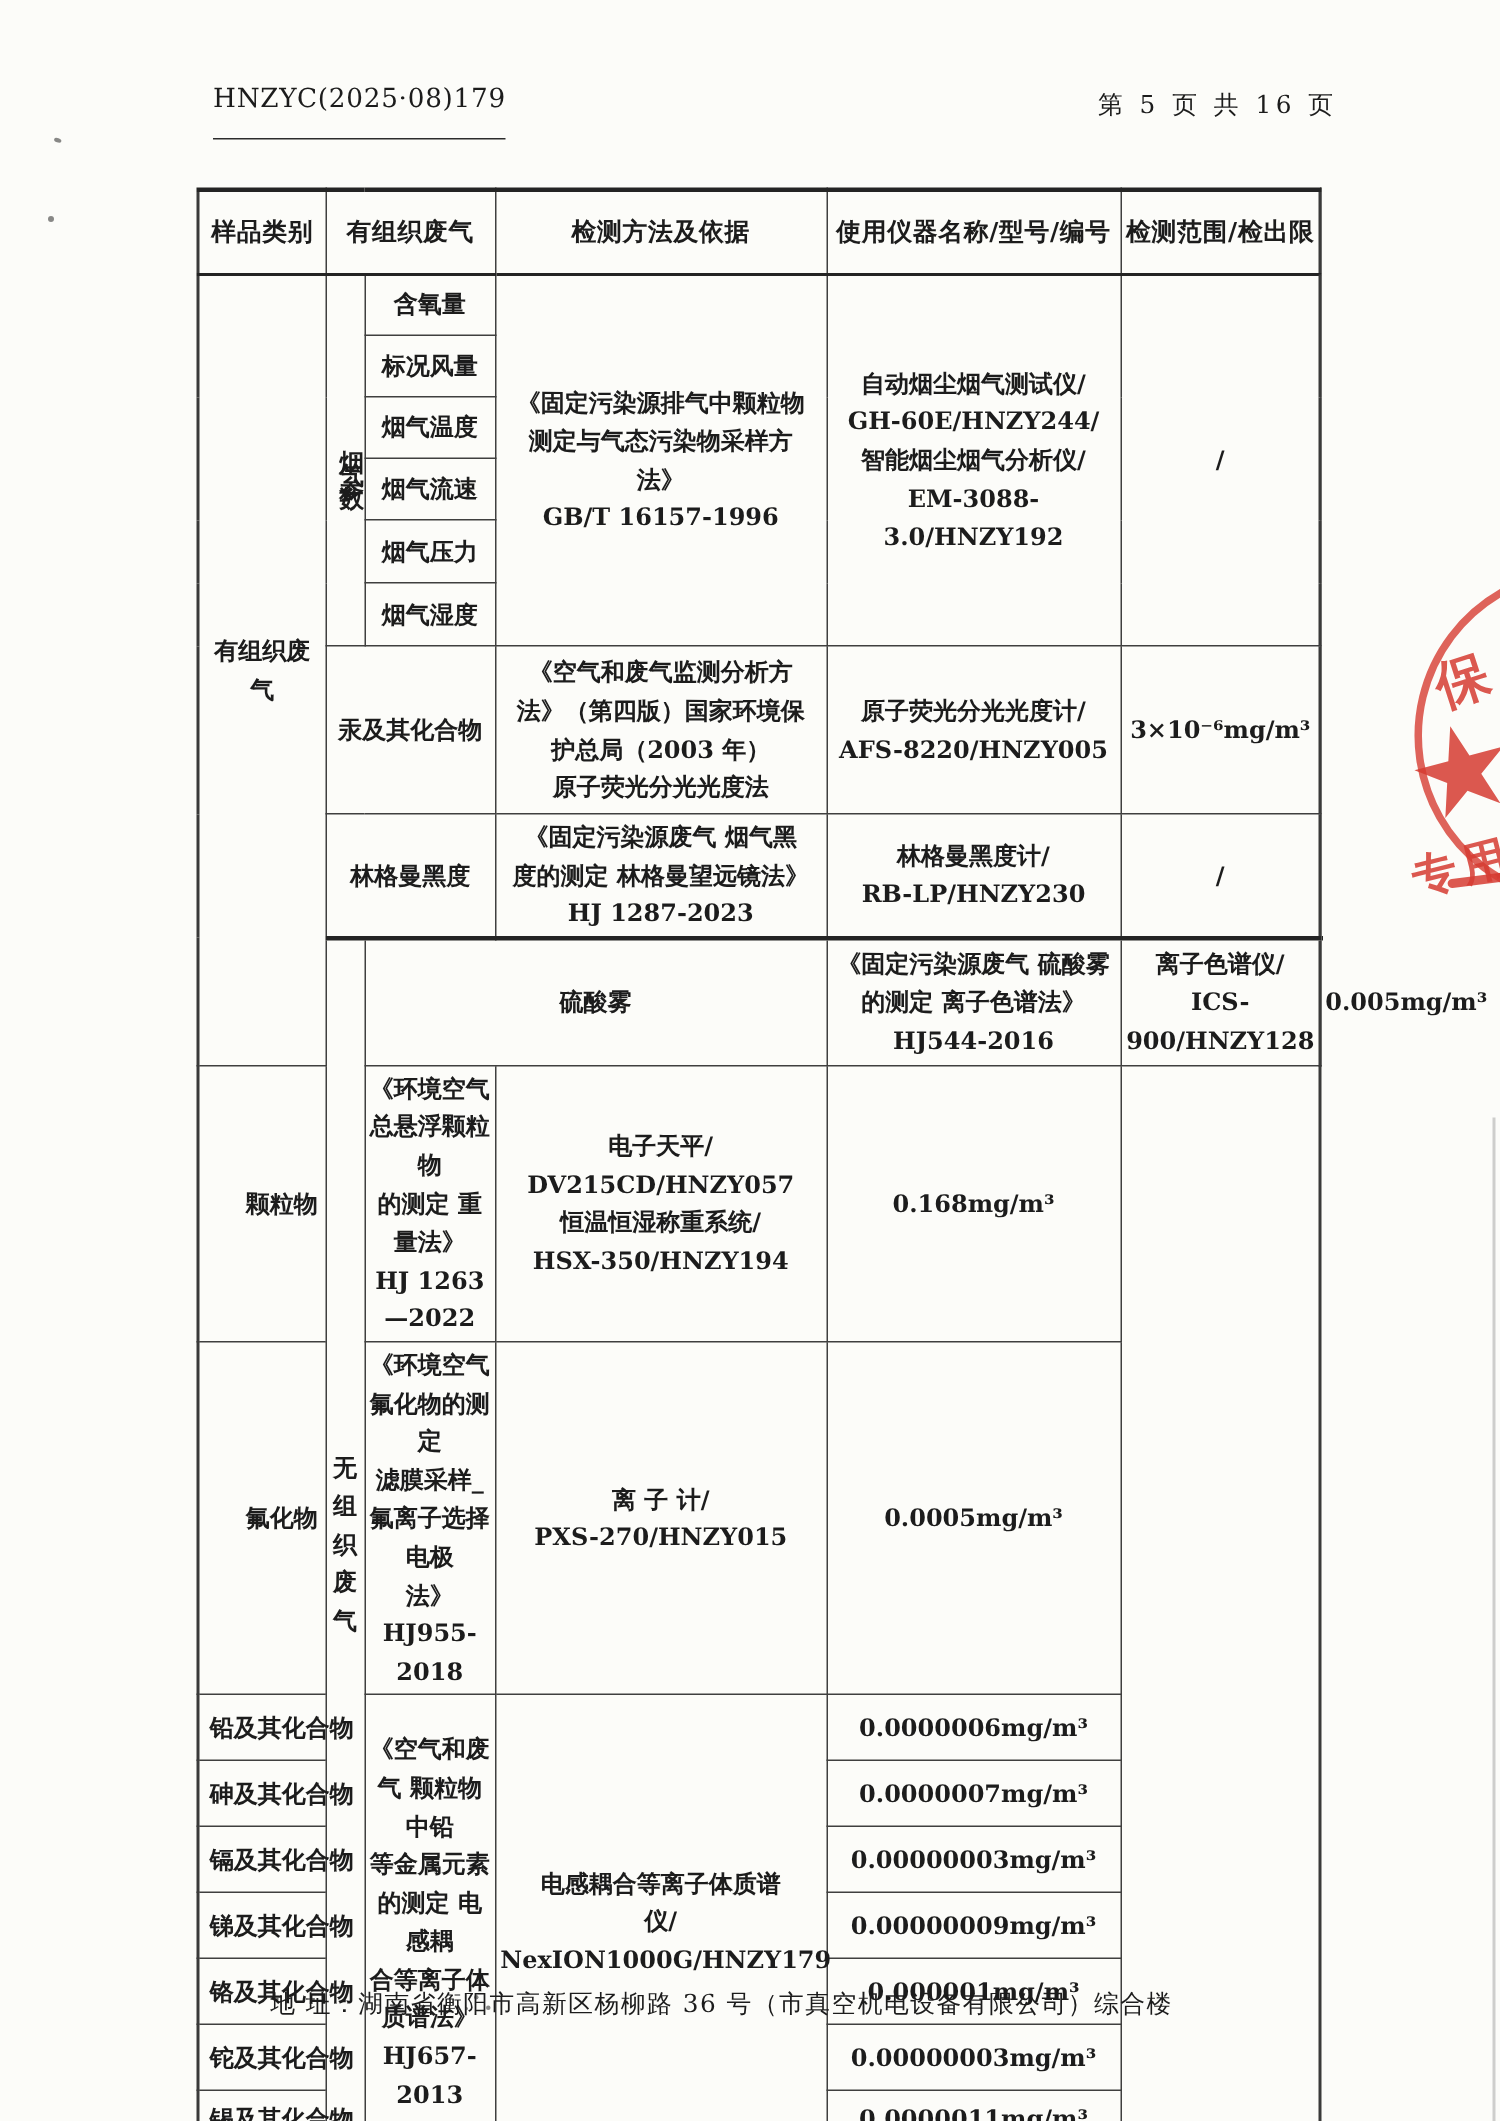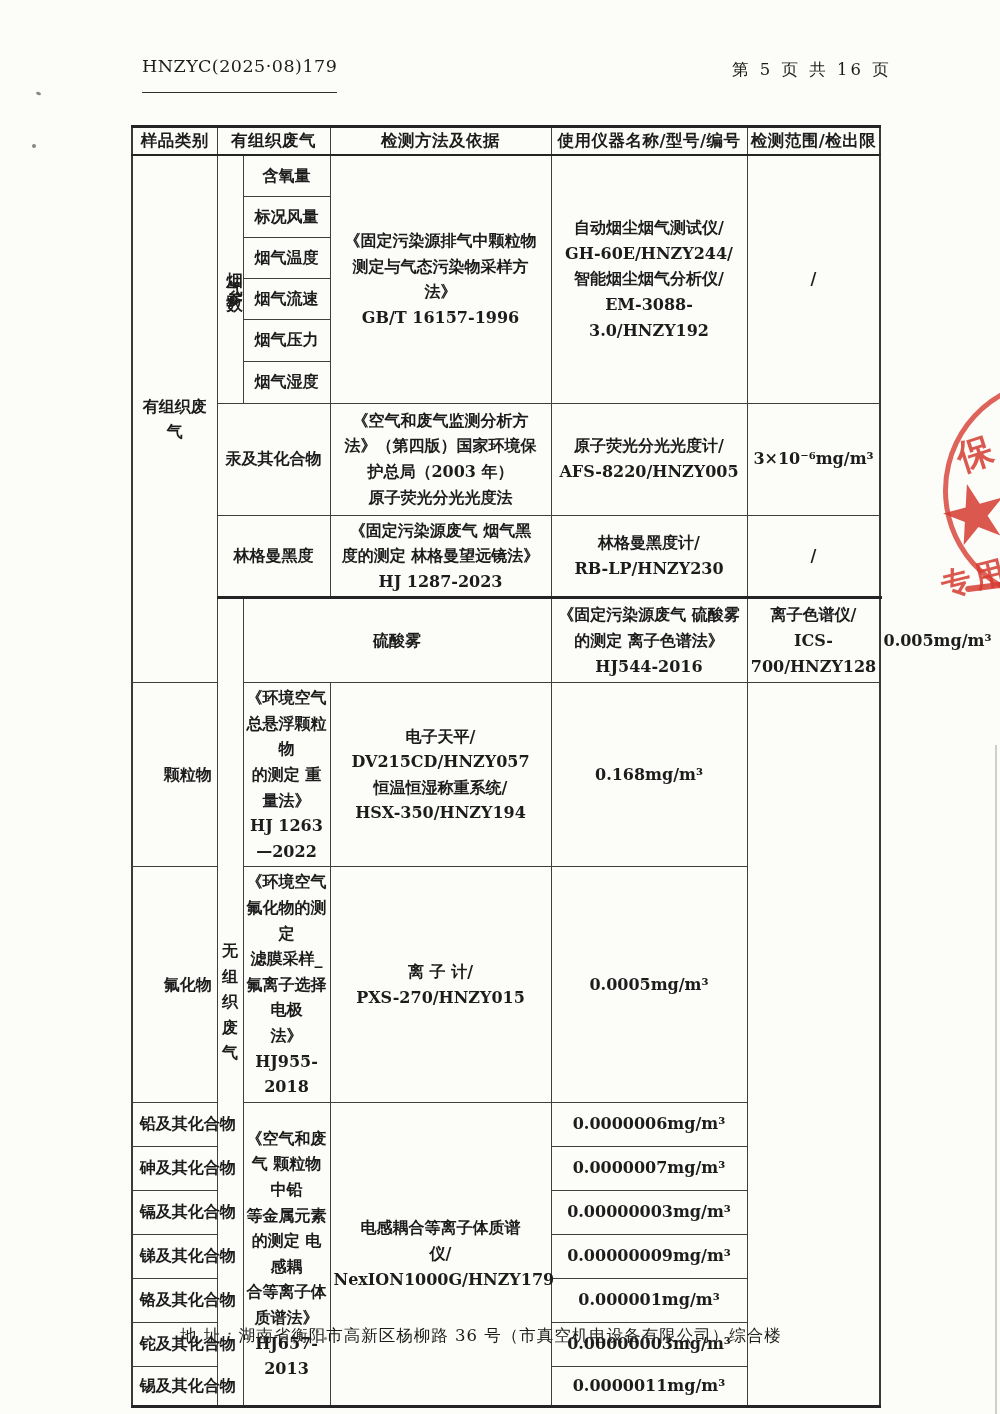--- a/index.html
+++ b/index.html
@@ -110,21 +110,21 @@
     <colgroup>
       <col style="width:85px">
         <col style="width:26px">
         <col style="width:87px">
       <col style="width:221px">
         <col style="width:196px">
         <col style="width:133px">
     </colgroup>
 
     <tbody>
-        <tr class="head" style="height:28px">
+        <tr class="head" style="height:56px">
       <th>样品类别</th>
       <th colspan="2">有组织废气</th>
       <th>检测方法及依据</th>
       <th>使用仪器名称/型号/编号</th>
       <th>检测范围/检出限</th>
     </tr>
 
     <tr style="height:41px">
       <td rowspan="9" class="category">有组织废气</td>
       <td rowspan="6"><span class="vert">烟气参数</span></td>
@@ -176,21 +176,21 @@
       <td class="range">/</td>
     </tr>
 
     <tr class="sep" style="height:85px">
       <td rowspan="10" class="category">无组织废气</td>
       <td colspan="2">硫酸雾</td>
       <td class="method">《固定污染源废气 硫酸雾
 的测定 离子色谱法》
 HJ544-2016</td>
       <td class="inst">离子色谱仪/
-ICS-700/HNZY128</td>
+ICS-900/HNZY128</td>
       <td class="range">0.005mg/m³</td>
     </tr>
 
     <tr style="height:105px">
       <td colspan="2">颗粒物</td>
       <td class="method">《环境空气 总悬浮颗粒物
 的测定 重量法》
 HJ 1263—2022</td>
       <td class="inst">电子天平/
 DV215CD/HNZY057

